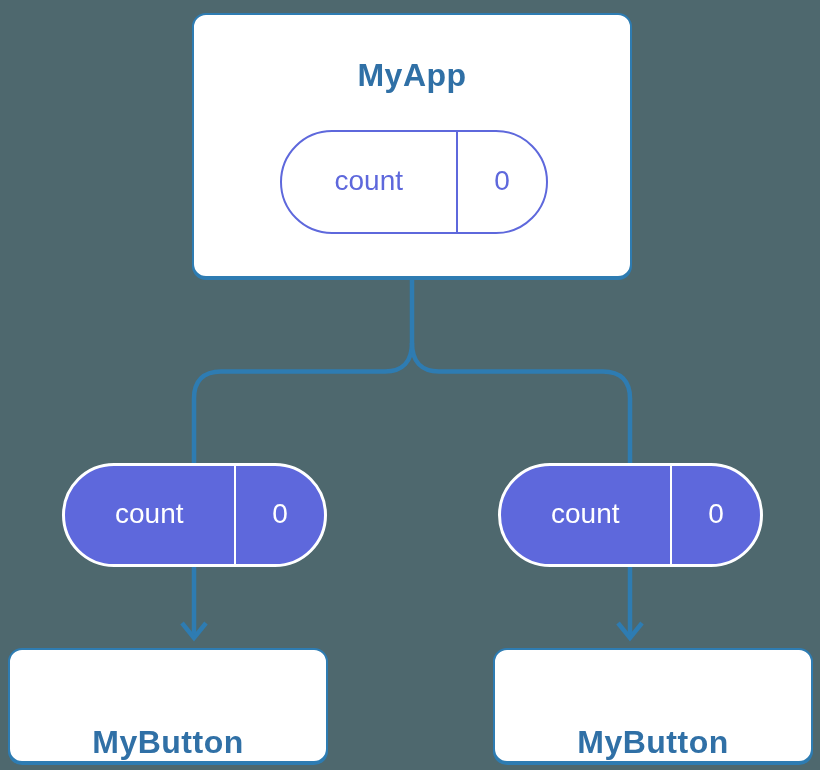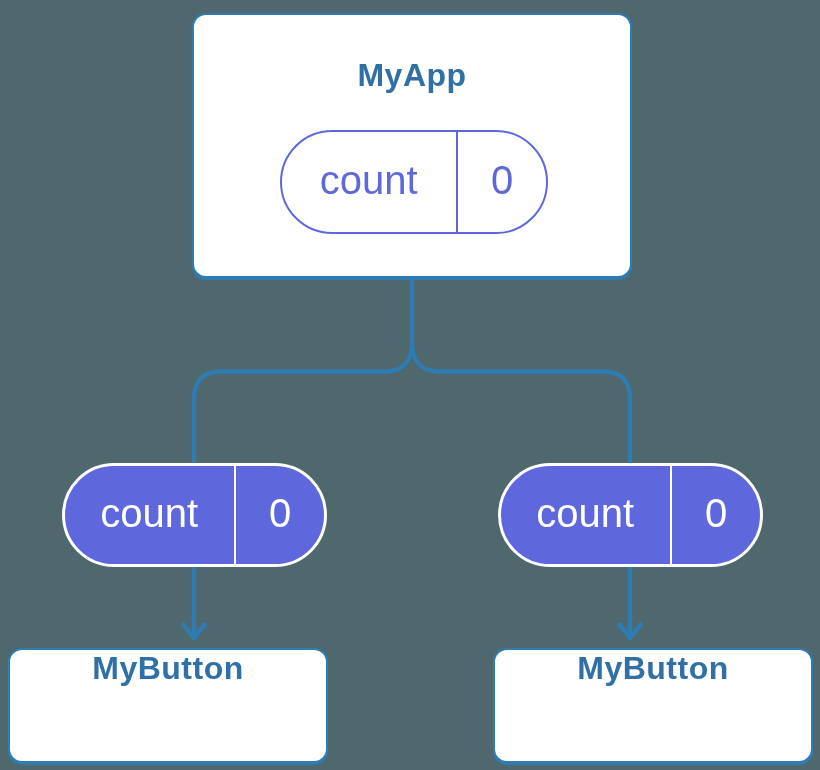--- a/index.html
+++ b/index.html
@@ -29,36 +29,36 @@
     stroke-linecap:butt;
   }
   .card{
     position:absolute;z-index:2;
     background:var(--card-bg);
     border:2.5px solid var(--line);
     border-radius:14px;
     box-shadow:0 2px 0 0 var(--line);
   }
   .card-myapp{left:192px;top:13px;width:440px;height:265px;}
-  .card-button{display:flex;align-items:flex-start;justify-content:center;}
+  .card-button{display:flex;align-items:flex-end;justify-content:center;}
   .card-button-left{left:8px;top:648px;width:320px;height:115px;}
   .card-button-right{left:493px;top:648px;width:320px;height:115px;}
   .node-title{
     font-size:32px;font-weight:600;
     color:var(--heading);
     letter-spacing:0.5px;
   }
   .card-myapp .node-title{
     position:absolute;top:42px;left:0;width:100%;
     text-align:center;
   }
   .pill{
     height:104px;border-radius:52px;
     display:flex;align-items:stretch;
-    font-size:40px;
+    font-size:28px;
     z-index:2;
   }
   .pill-outline{
     position:absolute;top:115px;left:86px;
     width:268px;
     background:var(--card-bg);
     border:2.5px solid var(--purple);
     color:var(--purple);
   }
   .pill-solid{

